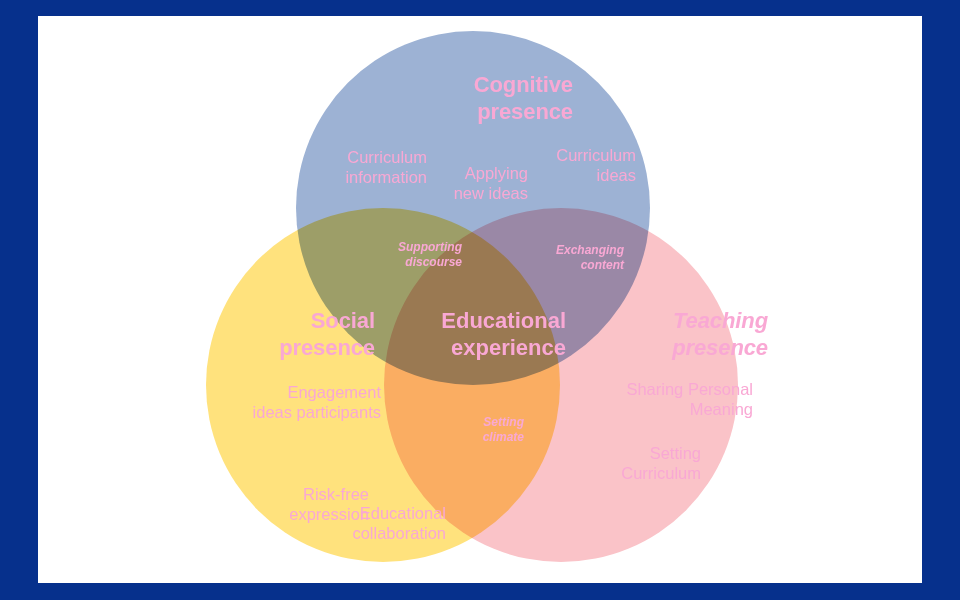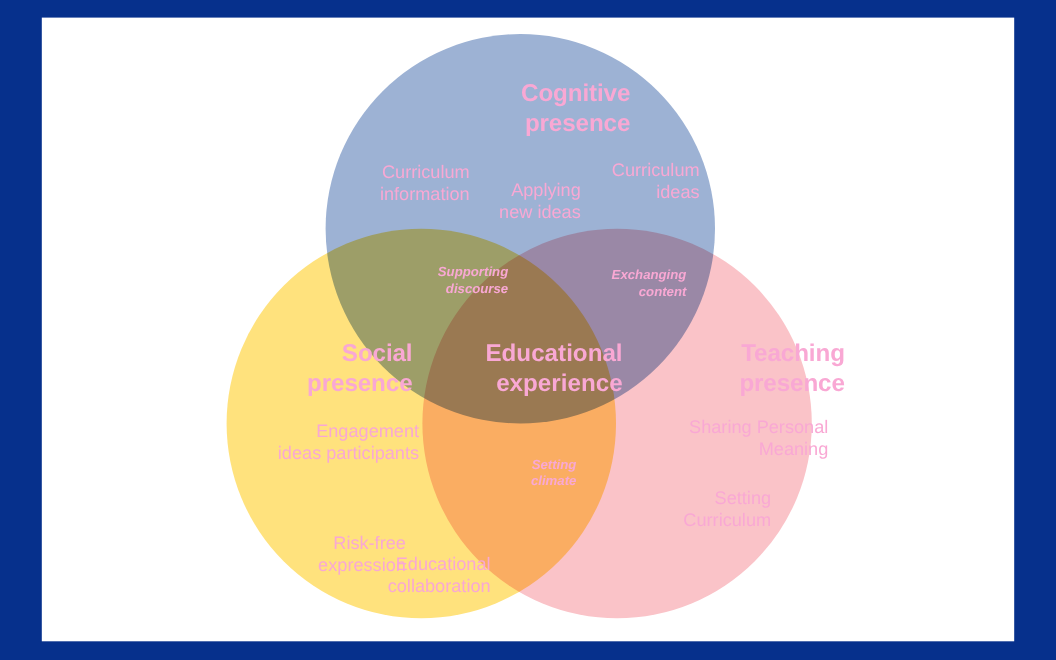--- a/index.html
+++ b/index.html
@@ -89,21 +89,21 @@
 
     <div class="lbl circle-title" style="left:215px; top:308px; width:160px;">Social
 presence</div>
     <div class="lbl item" style="left:209px; top:382px; width:172px;">Engagement
 ideas participants</div>
     <div class="lbl item" style="left:245px; top:448px; width:124px;margin-top:36px;">Risk-free
 expression</div>
     <div class="lbl item" style="left:294px; top:503px; width:152px;">Educational
 collaboration</div>
 
-    <div class="lbl circle-title" style="left:598px; top:308px; width:170px;">Teaching
+    <div class="lbl circle-title" style="left:598px; top:308px; width:170px;font-style:italic;">Teaching
 presence</div>
     <div class="lbl item" style="left:577px; top:379px; width:176px;">Sharing Personal
 Meaning</div>
     <div class="lbl item" style="left:565px; top:443px; width:136px;">Setting
 Curriculum</div>
 
     <div class="lbl pair-title" style="left:318px; top:240px; width:144px;">Supporting
 discourse</div>
     <div class="lbl pair-title" style="left:508px; top:243px; width:116px;">Exchanging
 content</div>

